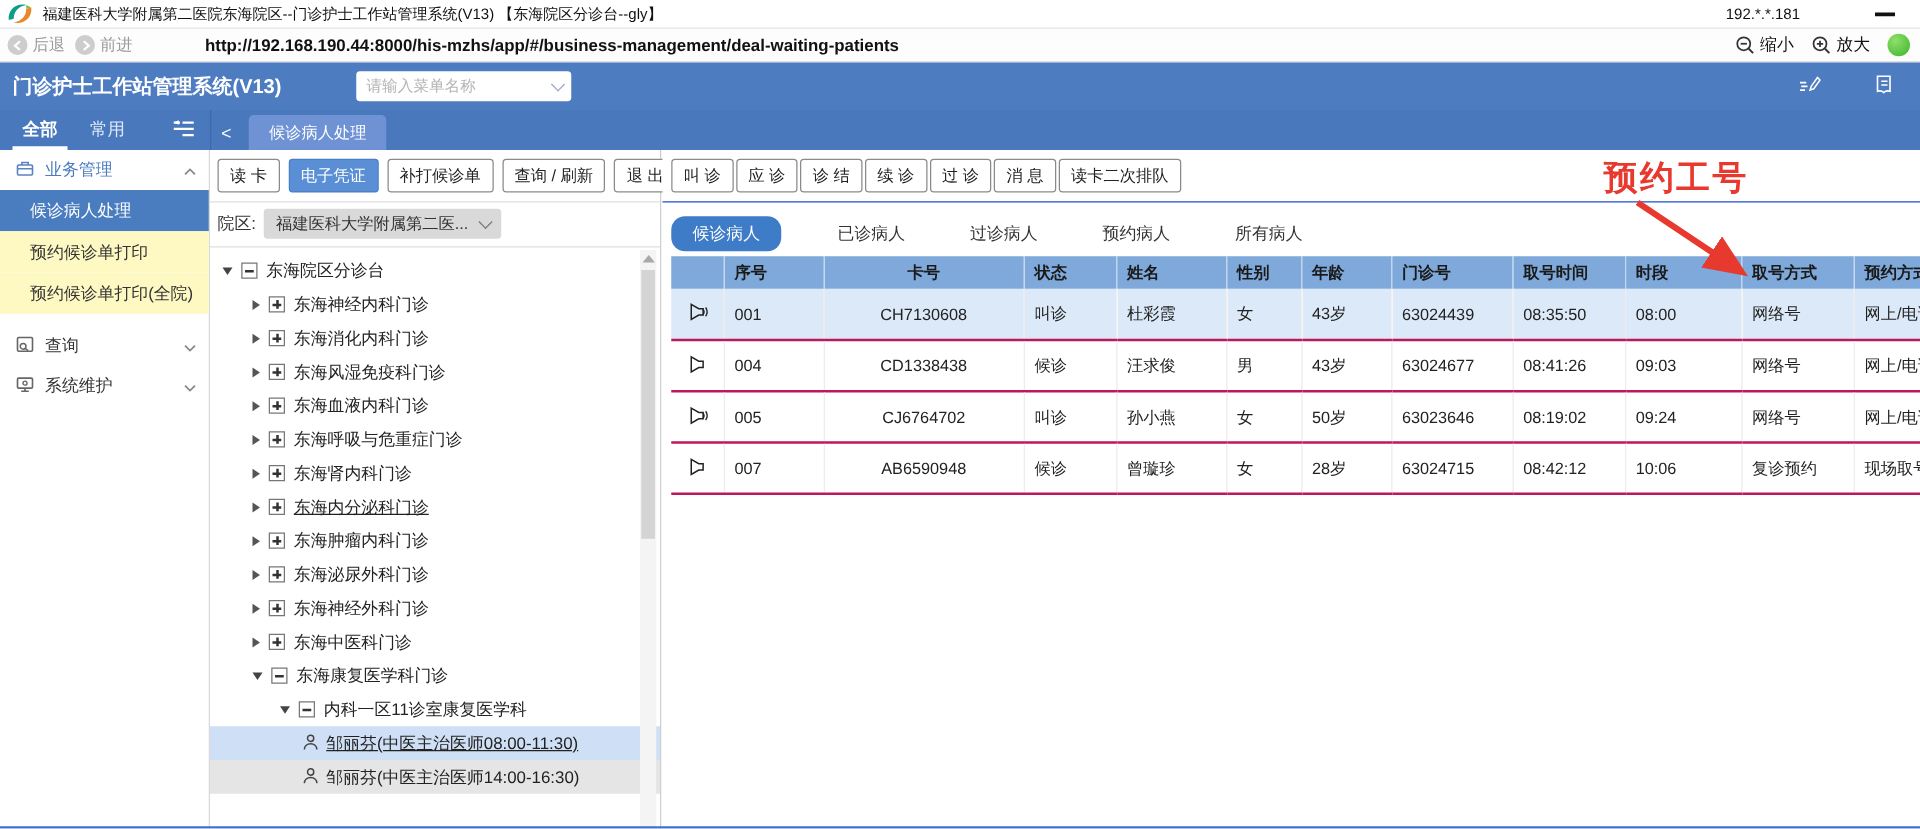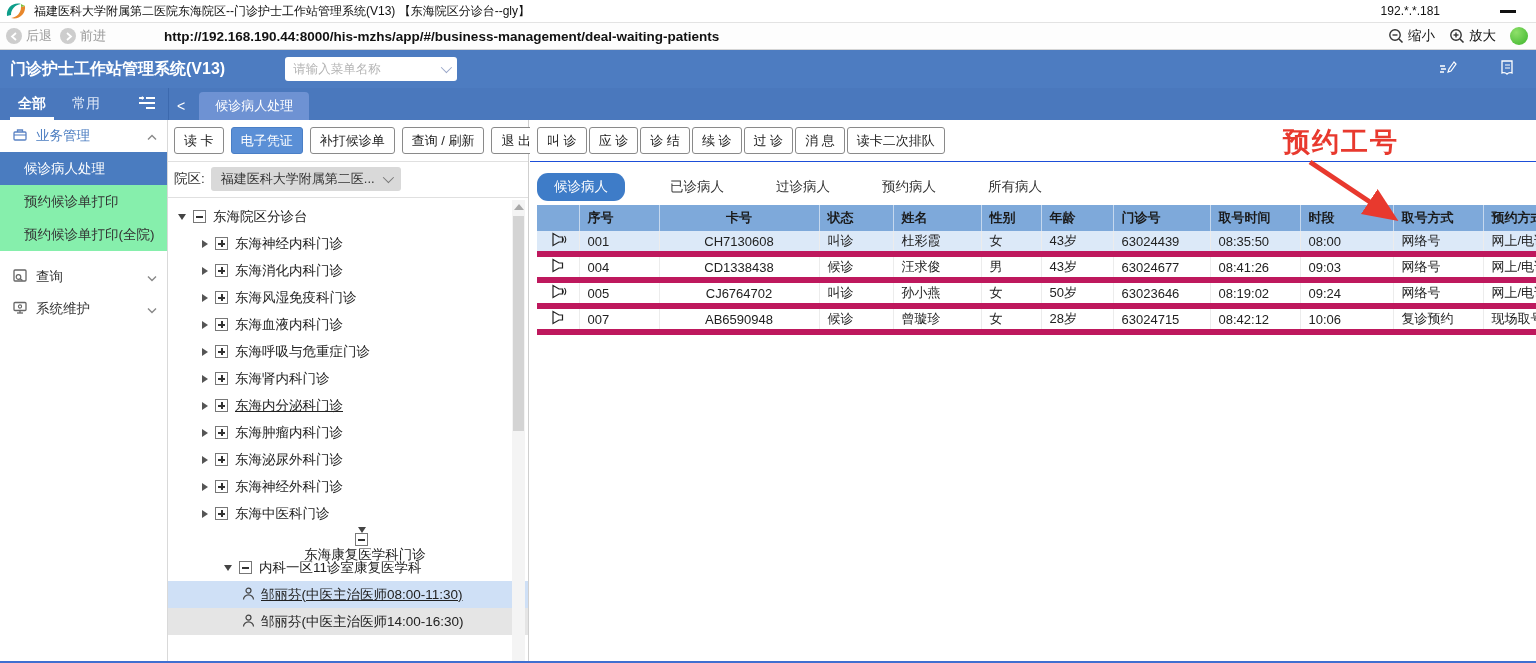--- a/index.html
+++ b/index.html
@@ -42,21 +42,21 @@
   .tab-collapse { color:#fff; font-size:14px; padding:0 8px 6px 8px; }
   .open-tab { background:#6e92d3; color:#fff; font-size:13px; height:28px; line-height:28px; padding:0 16px; border-radius:4px 4px 0 0; margin-left:6px; }
 
   
   .main { position:absolute; top:120px; left:0; right:0; bottom:0; }
   .sidebar { position:absolute; left:0; top:0; bottom:0; width:168px; background:#fff; border-right:1px solid #d9d9d9; }
   .menu-group { height:32px; display:flex; align-items:center; padding:0 10px 0 12px; color:#333; }
   .menu-group.blue { color:#4a7cc0; }
   .menu-group .glabel { margin-left:8px; font-size:13.5px; }
   .menu-group .gchev { margin-left:auto; }
-  .menu-item { height:33px; line-height:33px; padding-left:24px; font-size:13.5px; color:#333; background:#86efac; }
+  .menu-item { height:33px; line-height:33px; padding-left:24px; font-size:13.5px; color:#333; background:#fef9c3; }
   .menu-item.active { background:#4a7cc0; color:#fff; }
   .menu-gap { height:10px; }
 
   
   .left-panel { position:absolute; left:168px; top:0; bottom:0; width:361px; background:#fff; border-right:1px solid #cfcfcf; }
   .lp-buttons { display:flex; gap:7px; align-items:center; padding:7px 6px; border-bottom:1px solid #e0e0e0; }
   .btn { height:27px; background:#fff; border:1px solid #8a8a8a; border-radius:3px; padding:0 9px; font-size:13px; color:#222; display:flex; align-items:center; white-space:nowrap; }
   .btn.active { background:#5a8fd6; border-color:#4a7fc6; color:#fff; }
   .lp-campus { display:flex; align-items:center; padding:5px 6px 6px 6px; border-bottom:1px solid #e0e0e0; }
   .campus-label { font-size:13.5px; color:#333; margin-right:6px; }
@@ -79,21 +79,21 @@
   .sb-thumb { position:absolute; top:16px; left:1px; width:11px; height:215px; background:#d4d4d4; }
 
   
   .right-panel { position:absolute; left:530px; top:0; right:0; bottom:0; background:#fff; }
   .rp-buttons { display:flex; gap:2px; align-items:center; padding:7px 0 7px 7px; border-bottom:1px solid #1d4ed8; }
   .rp-tabs { display:flex; align-items:center; margin:11px 0 4px 7px; }
   .rtab { height:28px; line-height:28px; padding:0 17px; font-size:13.5px; color:#333; margin-right:18px; }
   .rtab.active { background:#3e7cc8; color:#fff; margin-right:28px;border-radius:11px; }
   table.grid { border-collapse:collapse; table-layout:fixed; width:1064px; margin-left:7px; }
   table.grid th { background:#7ea9da; color:#1a1a1a; font-weight:bold; font-size:13px; height:26px; text-align:left; padding:0 8px; border-right:1px solid rgba(255,255,255,.55); }
-  table.grid td { height:21px; font-size:13px; color:#222; padding:0 8px; border-bottom:6px solid #be185d; border-right:1px solid #ececec; white-space:nowrap; overflow:hidden; }
+  table.grid td { height:41px; font-size:13px; color:#222; padding:0 8px; border-bottom:2px solid #be185d; border-right:1px solid #ececec; white-space:nowrap; overflow:hidden; }
   table.grid tr.sel td { background:#dce9f8; }
   table.grid .c-card { text-align:center; }
   .spk-cell { text-align:center; padding:0 2px !important; }
 
   
   .annotation-text { position:absolute; left:753px; top:4px; color:#e8392e; font-size:27px; font-weight:bold; letter-spacing:2px; }
   .annotation-arrow { position:absolute; left:770px; top:36px; }
 
   .bottom-border { position:absolute; left:0; right:0; bottom:0; height:2px; background:#3f6fd0; }
 </style>
@@ -307,21 +307,21 @@
           <div class="tree-row" style="padding-left: 34px;">
             <span class="tri closed"></span>
             <span class="nbox plus"></span>
             <span>东海神经外科门诊</span>
           </div>
           <div class="tree-row" style="padding-left: 34px;">
             <span class="tri closed"></span>
             <span class="nbox plus"></span>
             <span>东海中医科门诊</span>
           </div>
-          <div class="tree-row" style="padding-left: 34px; flex-direction: column;">
+          <div class="tree-row" style="padding-left: 34px;">
             <span class="tri open"></span>
             <span class="nbox minus"></span>
             <span>东海康复医学科门诊</span>
           </div>
           <div class="tree-row" style="padding-left: 56px;">
             <span class="tri open"></span>
             <span class="nbox minus"></span>
             <span>内科一区11诊室康复医学科</span>
           </div>
           <div class="tree-row hl-blue" style="padding-left: 74px; text-decoration: underline;">

